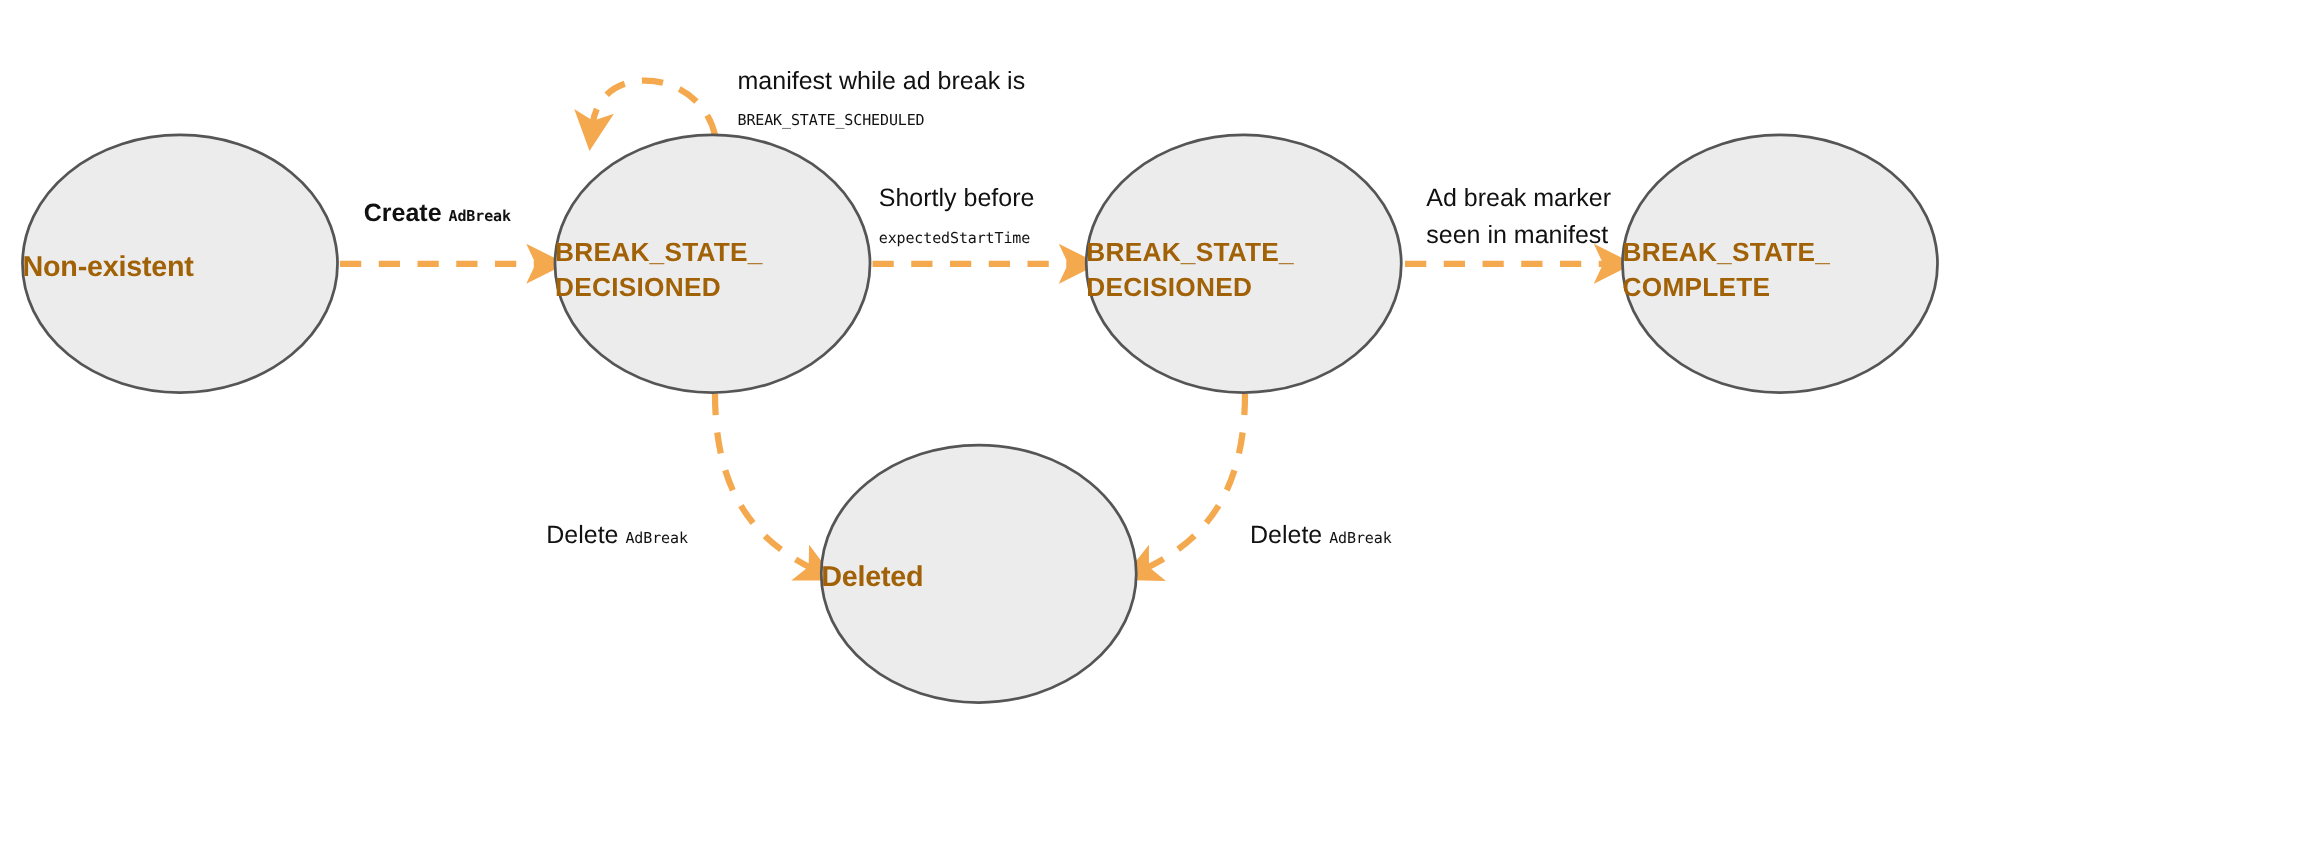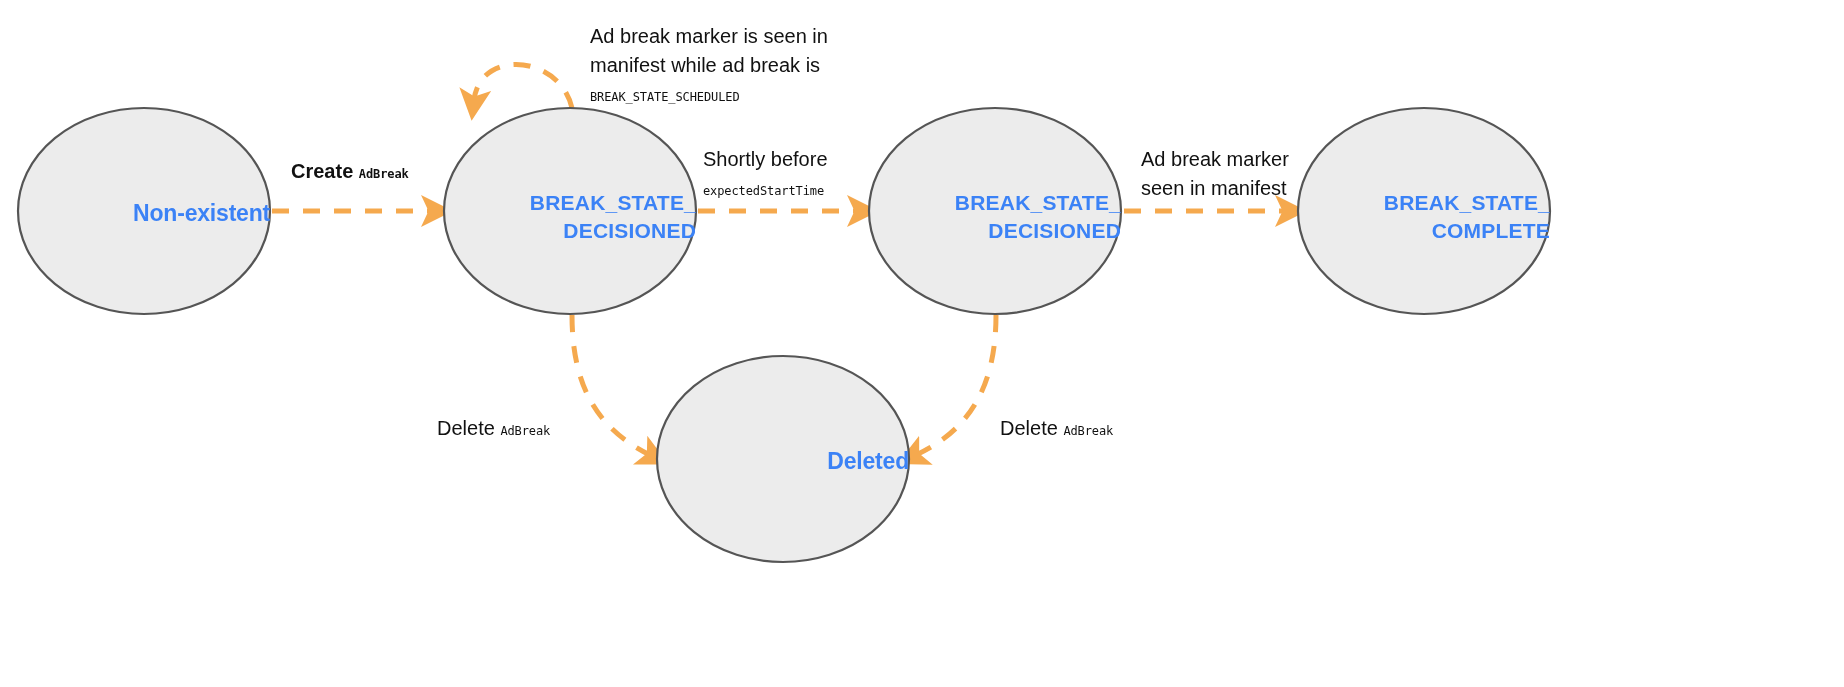--- a/index.html
+++ b/index.html
@@ -21,22 +21,22 @@
     width: 1844px;
     height: 687px;
   }
   .node-ellipse {
     fill: #ececec;
     stroke: #555555;
     stroke-width: 2.2;
   }
   .node-label {
     position: absolute;
-    text-align: right;
-    color: #3b82f6;
+    text-align: left;
+    color: #a16207;
     font-weight: bold;
     line-height: 1.33;
     pointer-events: none;
     white-space: pre;
   }
   .node-label.mono {
     font-family: Liberation Sans, sans-serif;
     font-size: 21px;
     letter-spacing: 0.2px;
   }
@@ -99,21 +99,21 @@
   <div class="node-label mono" style="left:444px; top:189px; width:252px;"><span>BREAK_STATE_</span><br><span>DECISIONED</span></div>
 
   <div class="node-label mono" style="left:869px; top:189px; width:252px;"><span>BREAK_STATE_</span><br><span>DECISIONED</span></div>
 
   <div class="node-label mono" style="left:1298px; top:189px; width:252px;"><span>BREAK_STATE_</span><br><span>COMPLETE</span></div>
 
   <div class="node-label sans" style="left:657px; top:446px; width:252px;">Deleted</div>
 
   <div class="edge-label left" style="left:291px; top:157px;font-weight:bold;"><span>Create </span><span class="mono">AdBreak</span></div>
 
-  <div class="edge-label left" style="left:590px; top:22px;"><span>Ad break marker is seen in</span><br><span>manifest while ad break is</span><br><span class="mono">BREAK_STATE_SCHEDULED</span></div>
+  <div class="edge-label left" style="left:590px; top:22px;"><br><span>manifest while ad break is</span><br><span class="mono">BREAK_STATE_SCHEDULED</span></div>
 
   <div class="edge-label left" style="left:1141px; top:145px;"><span>Ad break marker</span><br><span>seen in manifest</span></div>
 
   <div class="edge-label left" style="left:703px; top:145px;"><span>Shortly before</span><br><span class="mono">expectedStartTime</span></div>
 
   <div class="edge-label left" style="left:437px; top:414px;"><span>Delete </span><span class="mono">AdBreak</span></div>
 
   <div class="edge-label left" style="left:1000px; top:414px;"><span>Delete </span><span class="mono">AdBreak</span></div>
 
 </div>

